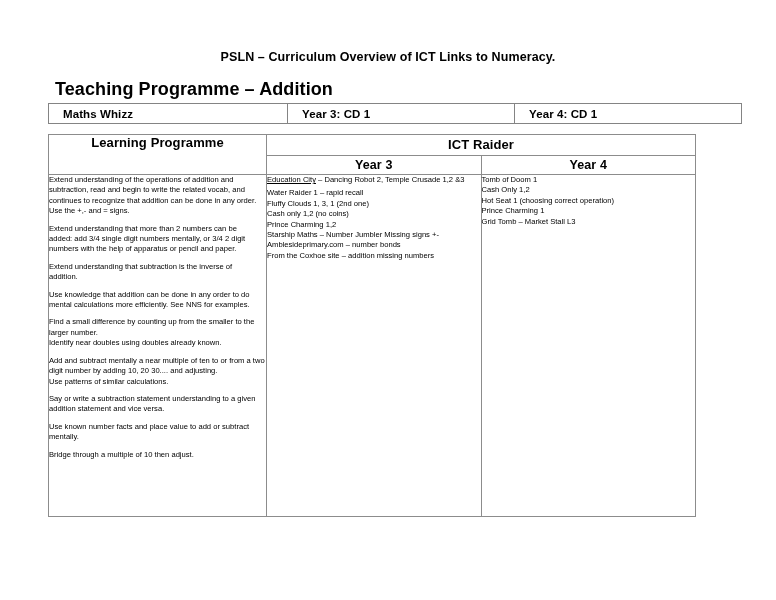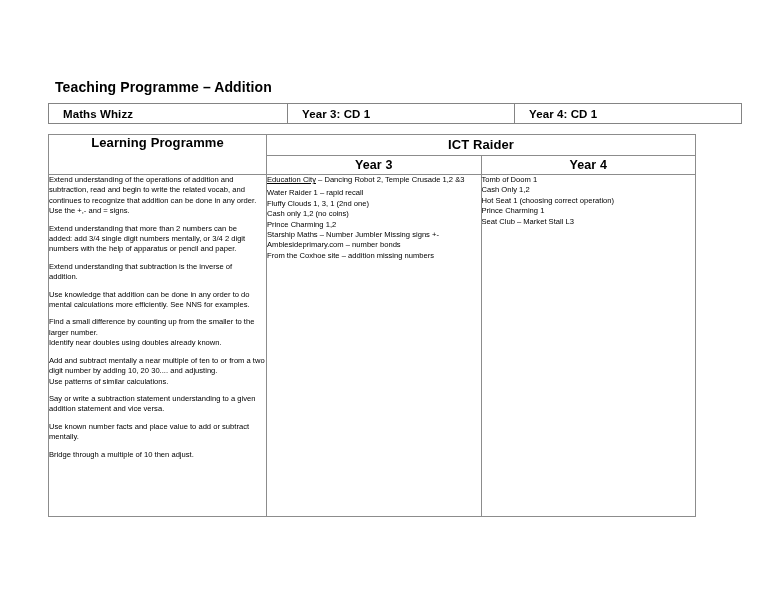--- a/index.html
+++ b/index.html
@@ -30,21 +30,21 @@
     text-align: center;
     font-size: 12.5px;
     font-weight: bold;
     letter-spacing: 0.1px;
     white-space: nowrap;
   }
   .doc-subtitle {
     position: absolute;
     left: 55px;
     top: 79px;
-    font-size: 14px;
+    font-size: 18px;
     font-weight: bold;
     letter-spacing: 0.1px;
     white-space: nowrap;
   }
 
   
   .cd-table {
     position: absolute;
     left: 48px;
     top: 103px;
@@ -131,20 +131,21 @@
   }
   .ict-cell .lead {
     text-decoration: underline;
   }
 </style>
 </head>
 <body>
 
 <div class="page">
 
+  <div class="doc-title">PSLN – Curriculum Overview of ICT Links to Numeracy.</div>
   <div class="doc-subtitle">Teaching Programme – Addition</div>
 
   <table class="cd-table">
     <tbody>
         <tr>
       <td class="cd-c1">Maths Whizz</td>
       <td class="cd-c2">Year 3: CD 1</td>
       <td class="cd-c3">Year 4: CD 1</td>
     </tr>
   </tbody>
@@ -191,20 +192,20 @@
         <p>Starship Maths – Number Jumbler  Missing signs +-</p>
         <p>Amblesideprimary.com – number bonds</p>
         <p>From the Coxhoe site – addition missing numbers</p>
       </td>
 
       <td class="body-cell tight">
         <p>Tomb of Doom 1</p>
         <p>Cash Only 1,2</p>
         <p>Hot Seat 1 (choosing correct operation)</p>
         <p>Prince Charming 1</p>
-        <p>Seat Club – Market Stall L3</p>
+        <p>Grid Tomb – Market Stall L3</p>
       </td>
 
     </tr>
   </tbody>
     </table>
 
 </div>
 
 </body></html>

